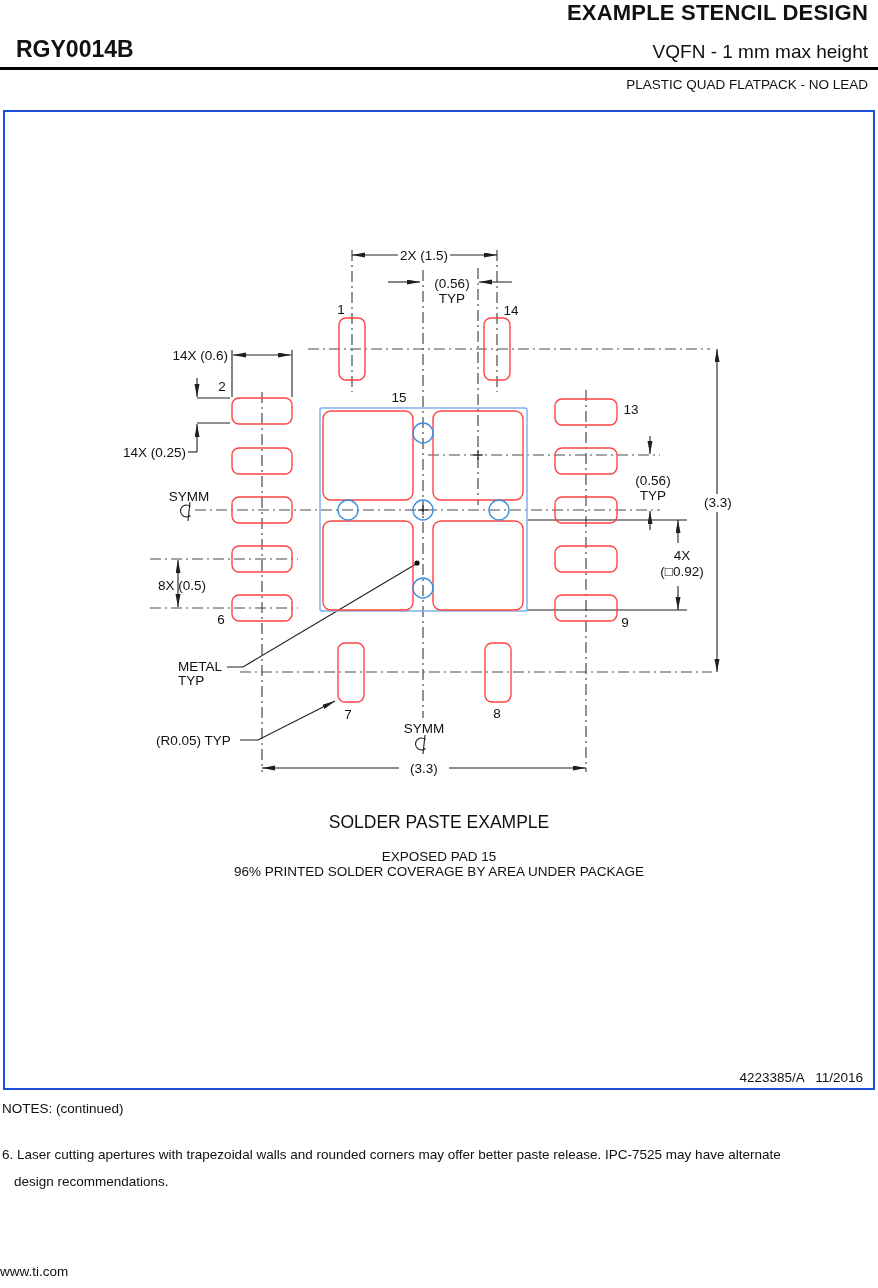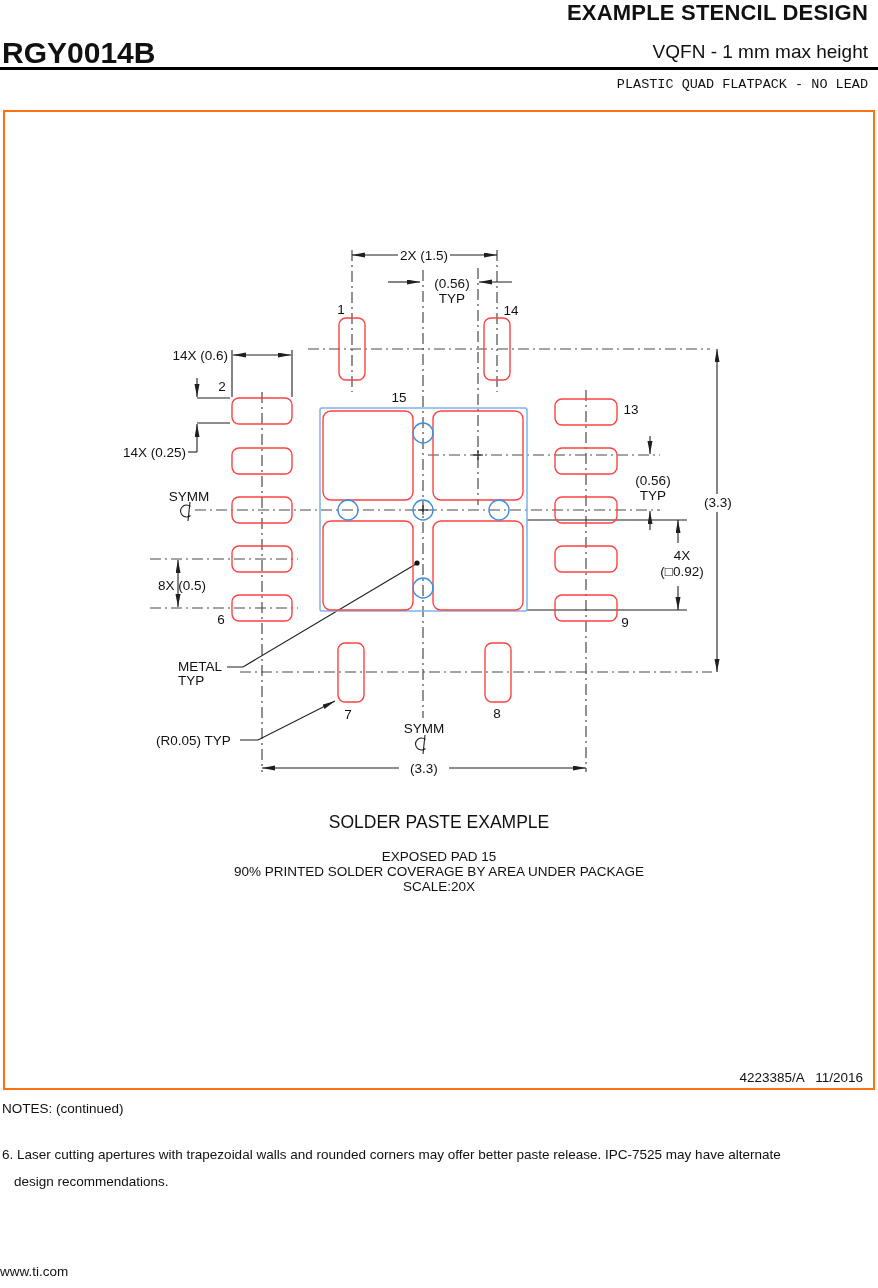--- a/index.html
+++ b/index.html
@@ -1,25 +1,25 @@
 <!DOCTYPE html>
 <html style="--pad-red: #ff4242; --epad-blue: #7fb3e8; --via-blue: #3e8ede; --centerline: #4a4a4a; --dimension: #1f1f1f;"><head>
 <meta charset="utf-8">
 <style>
   html,body{margin:0;padding:0;background:#ffffff;}
   body{
     width:878px;height:1288px;position:relative;overflow:hidden;
     font-family:"Liberation Sans","DejaVu Sans",sans-serif;color:#111;
   }
   .hdr-title{position:absolute;top:0px;right:10px;font-size:22px;font-weight:bold;letter-spacing:.2px;}
-  .hdr-part{position:absolute;top:36px;left:2px;font-size:30px;font-weight:bold;}
+  .hdr-part{position:absolute;top:36px;left:16px;font-size:23px;font-weight:bold;}
   .hdr-pkg{position:absolute;top:41px;right:10px;font-size:19px;font-weight:normal;}
   .hdr-rule{position:absolute;top:67px;left:0;width:878px;height:3px;background:#000;}
-  .hdr-desc{position:absolute;top:77px;right:10px;font-size:13.5px;font-family:Liberation Mono, monospace;}
-  .frame{position:absolute;left:3px;top:110px;width:868px;height:976px;border:2px solid #f97316;}
+  .hdr-desc{position:absolute;top:77px;right:10px;font-size:13.5px;}
+  .frame{position:absolute;left:3px;top:110px;width:868px;height:976px;border:2px solid #1d4ed8;}
   .docnum{position:absolute;right:10px;bottom:3px;font-size:13.5px;white-space:pre;}
   .caption{position:absolute;left:0;top:700px;width:868px;text-align:center;}
   .cap1{font-size:17.5px;line-height:20px;}
   .cap2{font-size:13.5px;line-height:15px;}
   .capgap{height:17px;}
   .notes-head{position:absolute;left:2px;top:1101px;font-size:13.5px;}
   .note-l1{position:absolute;left:2px;top:1131px;font-size:13.5px;white-space:nowrap;margin-top:16px;}
   .note-l2{position:absolute;left:14px;top:1146px;font-size:13.5px;margin-top:28px;}
   .footer{position:absolute;left:0;top:1264px;width:878px;font-size:13.5px;}
   svg{position:absolute;left:3px;top:110px;}
@@ -38,22 +38,21 @@
 <div class="hdr-part">RGY0014B</div>
 <div class="hdr-pkg">VQFN - 1 mm max height</div>
 <div class="hdr-rule"></div>
 <div class="hdr-desc">PLASTIC QUAD FLATPACK - NO LEAD</div>
 
 <div class="frame">
   <div class="caption">
     <div class="cap1">SOLDER PASTE EXAMPLE</div>
     <div class="capgap"></div>
     <div class="cap2">EXPOSED PAD 15</div>
-    <div class="cap2">90% PRINTED SOLDER COVERAGE BY AREA UNDER PACKAGE</div>
-    <div class="cap2">SCALE:20X</div>
+    <div class="cap2">96% PRINTED SOLDER COVERAGE BY AREA UNDER PACKAGE</div>
   </div>
   <div class="docnum">4223385/A   11/2016</div>
 </div>
 
 <svg width="872" height="976" viewBox="3 110 872 976">
   <defs>
     <marker id="ah" markerWidth="14" markerHeight="6" refX="13" refY="2.5" orient="auto-start-reverse" markerUnits="userSpaceOnUse">
       <path d="M0,0 L13,2.5 L0,5 z" fill="#1f1f1f"></path>
     </marker>
   </defs>

